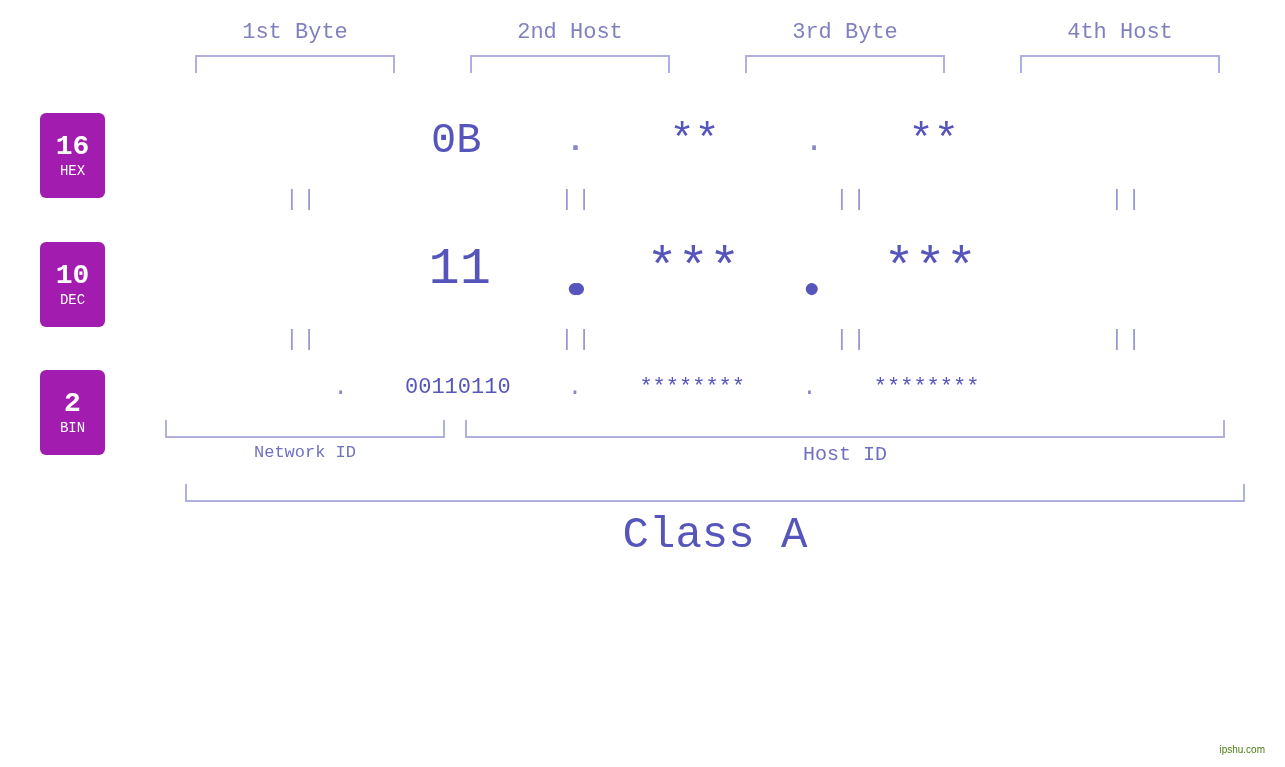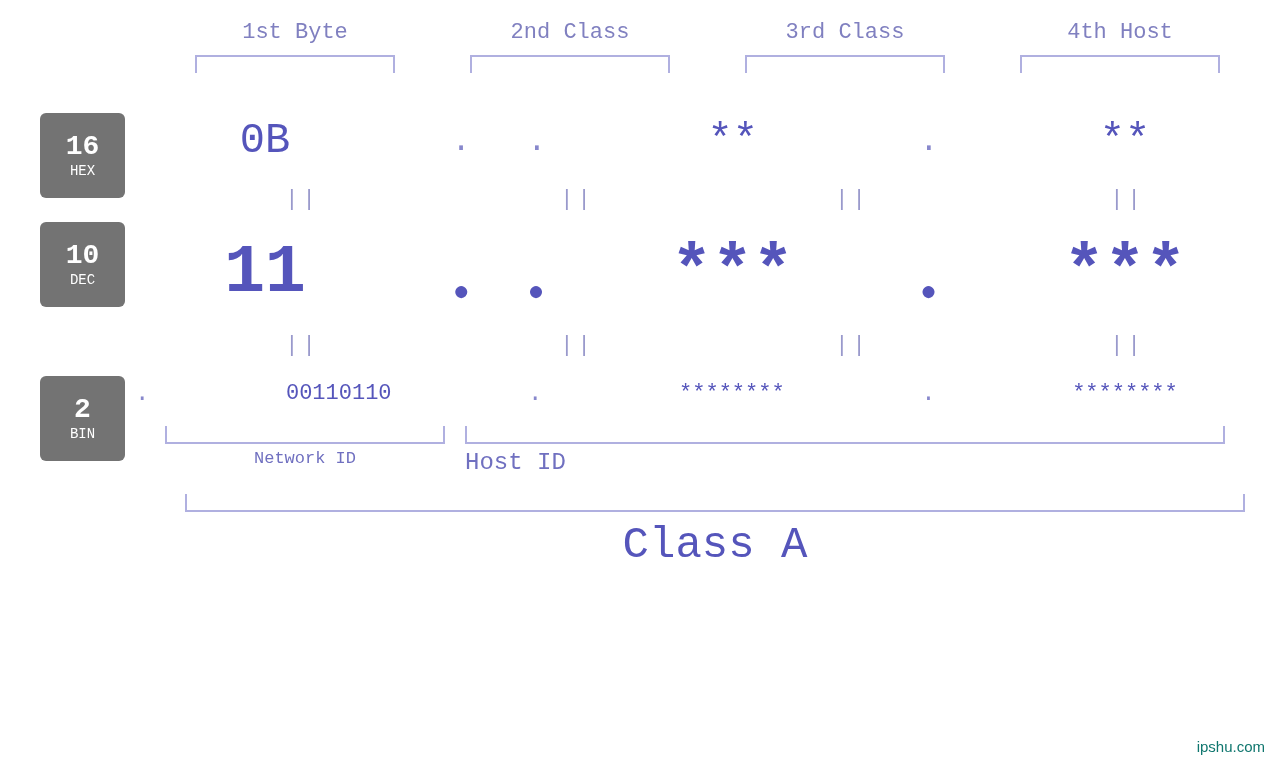--- a/index.html
+++ b/index.html
@@ -52,23 +52,23 @@
     .bracket {
       width: 200px;
       height: 18px;
       border: 2px solid #b0b0e0;
       border-bottom: none;
       position: relative;
     }
 
     
     .label-box {
-      width: 85px;
+      width: 65px;
       height: 85px;
-      background: #737373;
+      background: #a21caf;
       border-radius: 6px;
       display: flex;
       flex-direction: column;
       align-items: center;
       justify-content: center;
       color: white;
       position: absolute;
       left: 40px;
     }
 
@@ -82,21 +82,21 @@
       font-size: 14px;
       font-weight: normal;
       margin-top: 2px;
     }
 
     .data-row {
       display: flex;
       align-items: center;
       width: 1100px;
       margin-left: 145px;
-      justify-content: space-between;
+      justify-content: center;
       position: relative;
     }
 
     .cell {
       width: 240px;
       display: flex;
       align-items: center;
       justify-content: center;
       position: relative;
     }
@@ -106,22 +106,22 @@
       text-align: center;
     }
 
     
     .hex-value {
       font-size: 42px;
     }
 
     
     .dec-value {
-      font-size: 68px;
-      font-weight: bold;
+      font-size: 52px;
+      font-weight: normal;
     }
 
     
     .bin-value {
       font-size: 22px;
     }
 
     
     .equals-row {
       display: flex;
@@ -175,22 +175,23 @@
     .network-label {
       width: 280px;
       text-align: center;
       color: #7070c0;
       font-size: 17px;
       font-family: 'Courier New', Courier, monospace;
     }
 
     .host-label {
       width: 760px;
+      text-align: center;
       color: #7070c0;
-      font-size: 24px;
+      font-size: 20px;
       font-family: 'Courier New', Courier, monospace;
       margin-left: 20px;
     }
 
     
     .full-bracket-row {
       width: 1060px;
       margin-left: 145px;
       margin-top: 18px;
       height: 18px;
@@ -205,44 +206,44 @@
       color: #5555bb;
       font-size: 44px;
       font-family: 'Courier New', Courier, monospace;
       margin-top: 8px;
     }
 
     .watermark {
       position: absolute;
       bottom: 12px;
       right: 20px;
-      color: #0f766e;
-      font-size: 15px;
+      color: #4d7c0f;
+      font-size: 10px;
       font-family: Arial, sans-serif;
       text-align: right;
     }
 
     .row-wrapper {
       position: relative;
       margin-bottom: 0;
     }
 
     .hex-row-wrapper {
       margin-top: 10px;
     }
   </style>
 </head>
 <body>
 
 <div class="main-container">
 
   <div class="byte-headers">
     <div class="byte-header">1st Byte</div>
-    <div class="byte-header">2nd Class</div>
-    <div class="byte-header">3rd Class</div>
+    <div class="byte-header">2nd Host</div>
+    <div class="byte-header">3rd Byte</div>
     <div class="byte-header">4th Host</div>
   </div>
 
   <div class="bracket-row">
     <div class="bracket"></div>
     <div class="bracket"></div>
     <div class="bracket"></div>
     <div class="bracket"></div>
   </div>
 
@@ -268,21 +269,21 @@
   </div>
 
   <div class="equals-row">
     <div class="equals-cell">||</div>
     <div class="equals-cell">||</div>
     <div class="equals-cell">||</div>
     <div class="equals-cell">||</div>
   </div>
 
   <div class="row-wrapper" style="width:1285px; position:relative;">
-    <div class="label-box" style="top:2px;">
+    <div class="label-box" style="top:22px;">
       <span class="num">10</span>
       <span class="base">DEC</span>
     </div>
     <div class="data-row" style="padding: 14px 0;">
       <div class="cell">
         <span class="cell-value dec-value">11</span>
       </div>
       <div style="color:#5555bb; font-size:28px; font-weight:bold; margin: 0 -10px; margin-top:40px;">●</div>
       <div style="color:#5555bb; font-size:28px; font-weight:bold; margin: 0 -10px; margin-top:40px;">●</div>
       <div class="cell">

